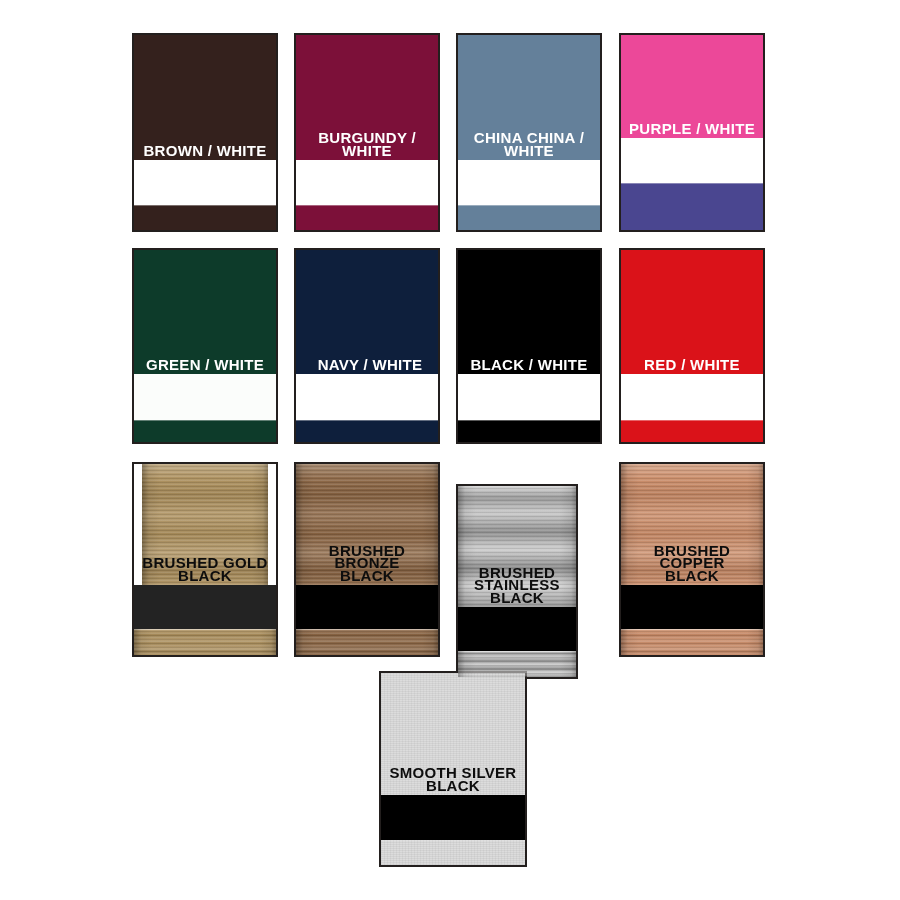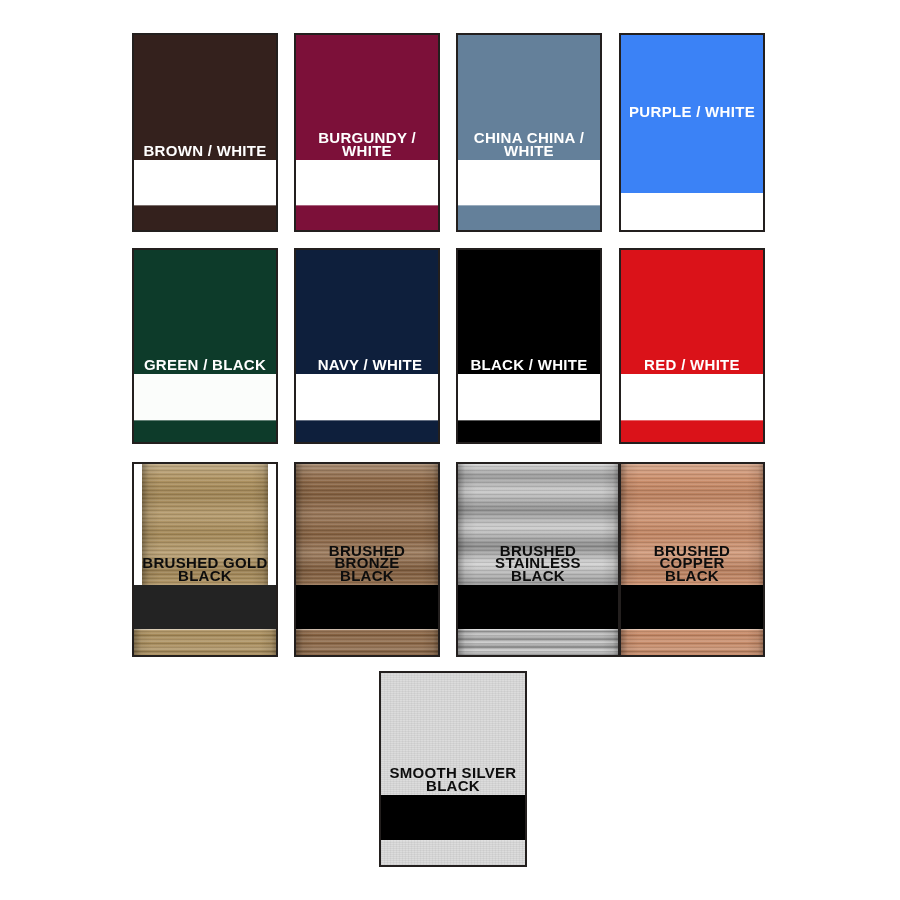--- a/index.html
+++ b/index.html
@@ -175,29 +175,29 @@
       <div class="swatch-foot hairline-top" style="background: rgb(124, 16, 57);"></div>
     </div>
     <div class="swatch" style="left: 456px; top: 33px; width: 146px; height: 199px; border-color: rgb(35, 31, 30);">
       <div class="swatch-body" style="height: 125px; background: rgb(100, 128, 154);">
         <div class="swatch-label" style="color: rgb(255, 255, 255);">CHINA CHINA / WHITE</div>
       </div>
       <div class="swatch-stripe" style="height: 45px; background: rgb(255, 255, 255);"></div>
       <div class="swatch-foot hairline-top" style="background: rgb(100, 128, 154);"></div>
     </div>
     <div class="swatch" style="left: 619px; top: 33px; width: 146px; height: 199px; border-color: rgb(35, 31, 30);">
-      <div class="swatch-body" style="height: 158px; background: #3b82f6; align-items: center;">
+      <div class="swatch-body" style="height: 103px; background: #ec4899;">
         <div class="swatch-label" style="color: rgb(255, 255, 255);">PURPLE / WHITE</div>
       </div>
       <div class="swatch-stripe" style="height: 45px; background: rgb(255, 255, 255);"></div>
       <div class="swatch-foot hairline-top" style="background: rgb(74, 70, 144);"></div>
     </div>
     <div class="swatch" style="left: 132px; top: 248px; width: 146px; height: 196px; border-color: rgb(35, 31, 30);">
       <div class="swatch-body" style="height: 124px; background: rgb(13, 59, 42);">
-        <div class="swatch-label" style="color: rgb(255, 255, 255);">GREEN / BLACK</div>
+        <div class="swatch-label" style="color: rgb(255, 255, 255);">GREEN / WHITE</div>
       </div>
       <div class="swatch-stripe" style="height: 46px; background: rgb(251, 253, 251);"></div>
       <div class="swatch-foot hairline-top" style="background: rgb(13, 59, 42);"></div>
     </div>
     <div class="swatch" style="left: 294px; top: 248px; width: 146px; height: 196px; border-color: rgb(35, 31, 30);">
       <div class="swatch-body" style="height: 124px; background: rgb(14, 31, 60);">
         <div class="swatch-label" style="color: rgb(255, 255, 255); padding-left: 6px;">NAVY / WHITE</div>
       </div>
       <div class="swatch-stripe" style="height: 46px; background: rgb(255, 255, 255);"></div>
       <div class="swatch-foot hairline-top" style="background: rgb(14, 31, 60);"></div>
@@ -239,21 +239,21 @@
         <div class="swatch-label" style="color: rgb(13, 13, 13);">BRUSHED BRONZE
 BLACK</div>
       </div>
       <div class="swatch-stripe" style="height: 44px; background: rgb(0, 0, 0);"></div>
       <div class="swatch-foot hairline-top" style="background: rgb(138, 100, 66);">
         <div class="tex tex-sheen"></div>
         <div class="tex tex-grain"></div>
         <div class="tex tex-edges"></div>
       </div>
     </div>
-    <div class="swatch" style="left: 456px; top: 462px; width: 164px; height: 195px; border-color: rgb(35, 31, 30);">
+    <div class="swatch" style="left: 456px; top: 484px; width: 122px; height: 195px; border-color: rgb(35, 31, 30);">
       <div class="swatch-body" style="height: 121px; background: rgb(168, 168, 168);">
         <div class="tex tex-sheen-steel"></div>
         <div class="tex tex-grain"></div>
         <div class="tex tex-edges"></div>
         <div class="swatch-label" style="color: rgb(13, 13, 13);">BRUSHED STAINLESS
 BLACK</div>
       </div>
       <div class="swatch-stripe" style="height: 44px; background: rgb(0, 0, 0);"></div>
       <div class="swatch-foot hairline-top" style="background: rgb(168, 168, 168);">
         <div class="tex tex-sheen-steel"></div>

